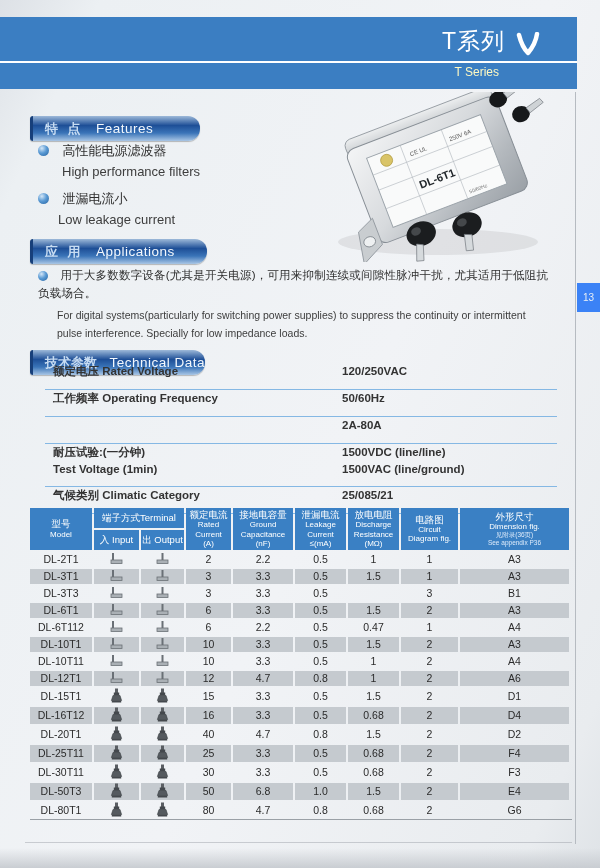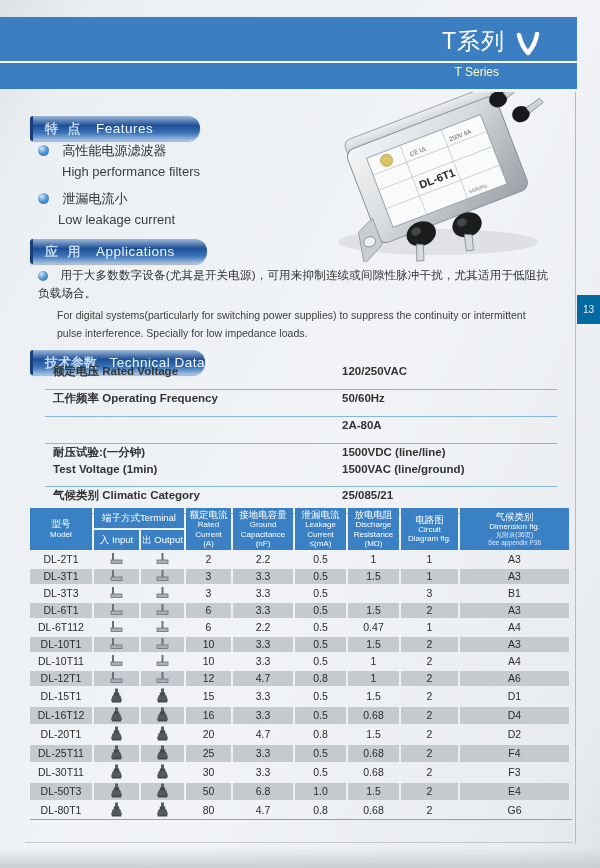--- a/index.html
+++ b/index.html
@@ -9,22 +9,22 @@
     background:linear-gradient(115deg,#dde1e6 0%,#ecf0f3 10%,#f1f3f6 55%,#e9ecef 92%,#dfe3e7 100%);
   }
   
   .band{position:absolute;top:17px;left:0;width:577px;height:72px;background:#3b7ec2;}
   .band-line{position:absolute;top:44px;left:0;width:100%;height:2px;background:#ffffff;}
   .band-title-zh{position:absolute;top:9px;right:72px;color:#fff;font-size:23px;letter-spacing:1px;}
   .band-arrow{position:absolute;top:15px;right:36px;}
   .band-title-en{position:absolute;top:48px;right:78px;color:#fef9c3;font-size:12px;}
   
   .page-edge-line{position:absolute;left:575px;top:92px;width:1px;height:752px;background:#b6bbc1;}
-  .page-tab{position:absolute;left:577px;top:283px;width:23px;height:29px;background:#0369a1;
-    color:#e8eef5;font-size:10px;display:flex;align-items:center;justify-content:center;margin-top:12px;}
+  .page-tab{position:absolute;left:577px;top:283px;width:23px;height:29px;background:#3b82f6;
+    color:#e8eef5;font-size:10px;display:flex;align-items:center;justify-content:center;}
   .content-bottom-line{position:absolute;left:25px;top:842px;width:547px;height:1px;background:rgba(150,156,163,.45);}
   .page-bottom-shade{position:absolute;left:0;bottom:0;width:100%;height:20px;
     background:linear-gradient(180deg,rgba(210,214,218,0),#c9cdd2);}
   
   .banner{position:absolute;height:25px;line-height:23px;border-radius:3px 12px 12px 3px;
     background:linear-gradient(180deg,#9db9d9 0%,#1e4f97 38%,#3a74b8 68%,#a9c6e5 100%);
     border-left:3px solid #173f7a;box-shadow:0 1px 1px rgba(0,0,0,.25);
     padding-left:12px;white-space:nowrap;}
   .banner .zh{color:#c7dcf2;font-size:13px;font-weight:bold;letter-spacing:3px;margin-right:8px;}
   .banner .en{color:#f3f8fd;font-size:13.5px;letter-spacing:.5px;}
@@ -227,21 +227,21 @@
             <span class="h-en">Discharge</span>
             <span class="h-en">Resistance</span>
             <span class="h-en">(MΩ)</span>
           </th>
           <th rowspan="2">
             <span class="h-zh">电路图</span>
             <span class="h-en">Circuit</span>
             <span class="h-en">Diagram fig.</span>
           </th>
           <th rowspan="2">
-            <span class="h-zh">气候类别</span>
+            <span class="h-zh">外形尺寸</span>
             <span class="h-en">Dimension fig.</span>
             <span class="h-note">见附录(36页)</span>
             <span class="h-note">See appendix P36</span>
           </th>
         </tr>
         <tr>
           <th>
             <span class="h-zh">入 Input</span>
           </th>
           <th>
@@ -435,21 +435,21 @@
                 <rect x="3.8" y="4.5" width="5.4" height="3" fill="#44484d"></rect>
                 <path d="M3 7.5 h7 l1.6 5 h-10.2 z" fill="#555a5f" stroke="#383c40" stroke-width="0.6"></path>
                 <rect x="1.8" y="12.5" width="9.4" height="2" fill="#44484d"></rect>
               </svg></span></td>
           <td><span class="icon-wrap"><svg width="13" height="15" viewBox="0 0 13 15">
                 <rect x="5" y="0.5" width="3" height="4.5" fill="#5a5e63"></rect>
                 <rect x="3.8" y="4.5" width="5.4" height="3" fill="#44484d"></rect>
                 <path d="M3 7.5 h7 l1.6 5 h-10.2 z" fill="#555a5f" stroke="#383c40" stroke-width="0.6"></path>
                 <rect x="1.8" y="12.5" width="9.4" height="2" fill="#44484d"></rect>
               </svg></span></td>
-          <td>20</td>
+          <td>40</td>
           <td>4.7</td>
           <td>0.8</td>
           <td>1.5</td>
           <td>2</td>
           <td>D2</td>
         </tr>
         <tr class="shade">
           <td>DL-25T11</td>
           <td><span class="icon-wrap"><svg width="13" height="15" viewBox="0 0 13 15">
                 <rect x="5" y="0.5" width="3" height="4.5" fill="#5a5e63"></rect>

